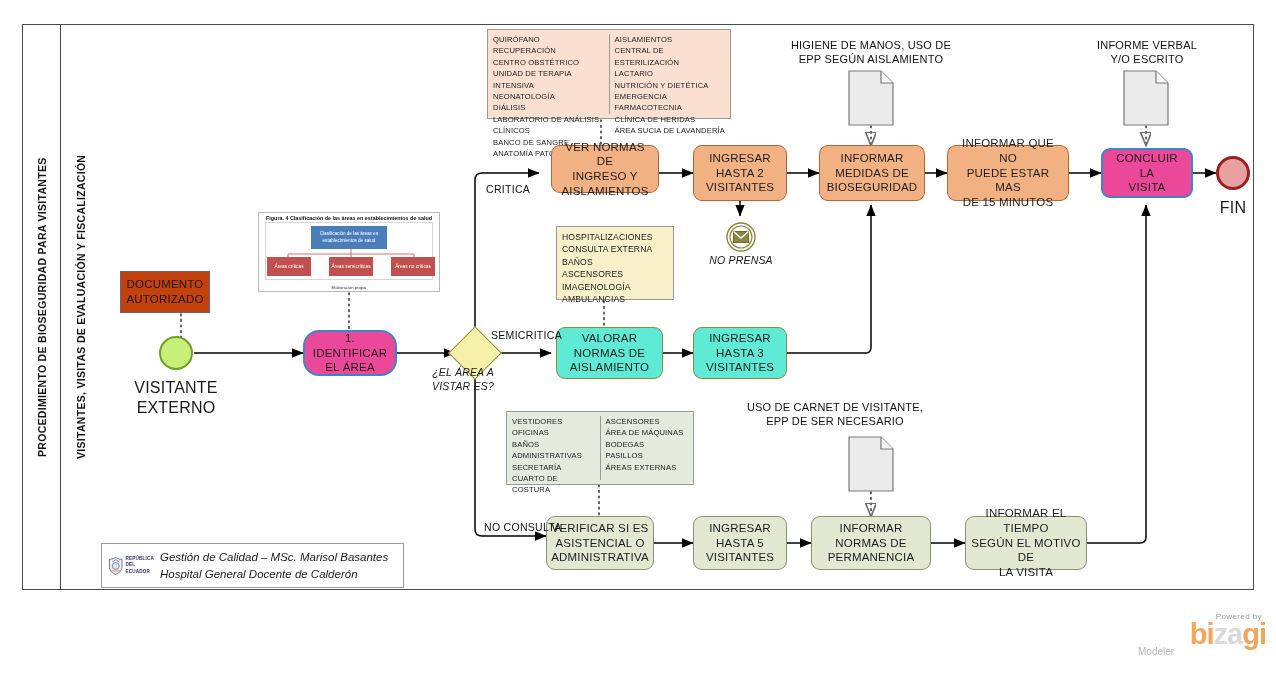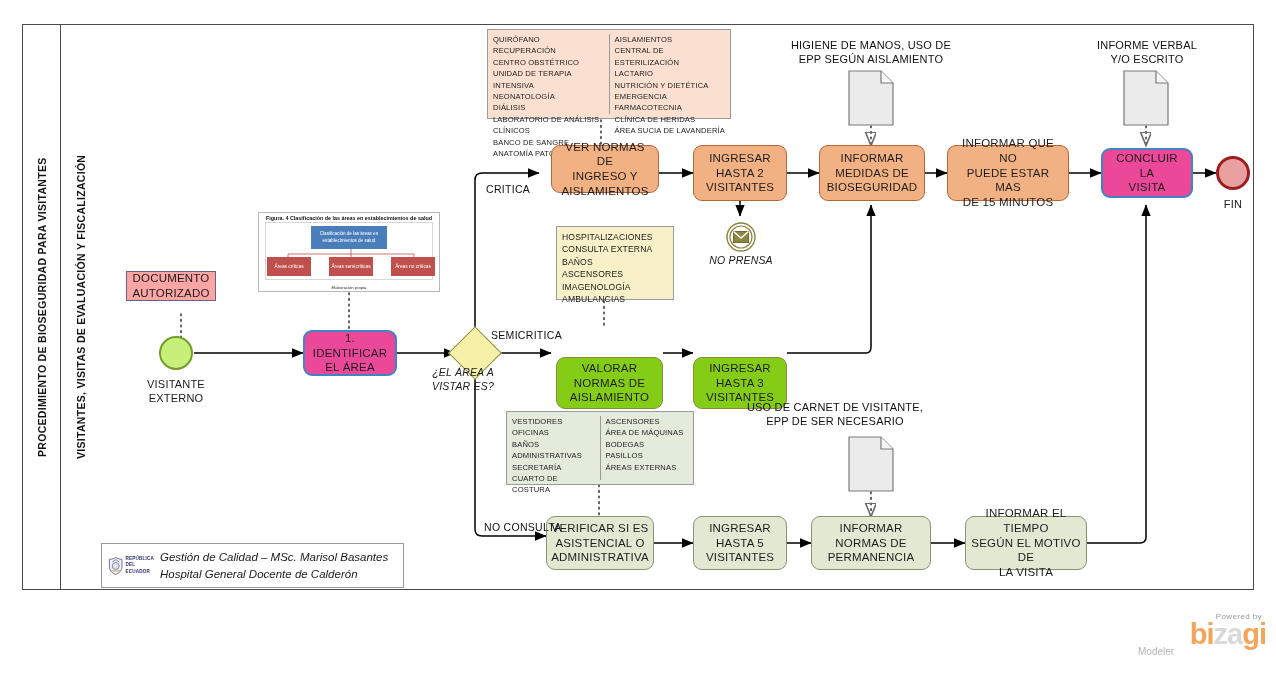--- a/index.html
+++ b/index.html
@@ -16,30 +16,30 @@
               font-size:10.5px;font-weight:bold;letter-spacing:.3px;text-align:center;
               color:#141414;box-sizing:border-box;}
   .pool-label{left:22px;top:24px;width:38px;height:566px;border-right:1.5px solid #4a4a4a;}
   .lane-label{left:60px;top:24px;width:40px;height:566px;border-right:1.5px solid #4a4a4a;}
 
   
   .task{position:absolute;box-sizing:border-box;border-radius:9px;
         display:flex;align-items:center;justify-content:center;text-align:center;
         font-size:11.5px;line-height:1.28;padding:3px 5px;letter-spacing:.2px;}
   .t-orange{background:#f2b183;border:1.4px solid #b4663a;color:#1d1d1d;}
-  .t-cream {background:#84cc16;border:1.4px solid #8c8a3c;color:#1d1d1d;margin-top:30px;}
+  .t-cream {background:#5eead4;border:1.4px solid #8c8a3c;color:#1d1d1d;}
   .t-green {background:#e2e8d2;border:1.4px solid #8a9470;color:#1d1d1d;}
   .t-blue  {background:#ec4899;border:2px solid #3d85c6;color:#1d1d1d;}
 
   
   .ev-start{position:absolute;width:34px;height:34px;border-radius:50%;
             background:#c6f07a;border:2px solid #6f9e2a;box-sizing:border-box;}
   .ev-end{position:absolute;width:34px;height:34px;border-radius:50%;
           background:#e8a0a0;border:3.5px solid #9c1f1f;box-sizing:border-box;}
-  .ev-caption{position:absolute;text-align:center;font-size:11px;line-height:1.25;
+  .ev-caption{position:absolute;text-align:center;font-size:16px;line-height:1.25;
               letter-spacing:.2px;color:#1a1a1a;}
 
   
   .gateway{position:absolute;width:38px;height:38px;background:#f7f0a8;
            border:1.6px solid #8c8a3c;box-sizing:border-box;transform:rotate(45deg);}
   .gw-caption{position:absolute;font-style:italic;font-size:10.5px;line-height:1.3;
               text-align:center;letter-spacing:.2px;}
 
   
   .flow-label{position:absolute;font-size:10.5px;letter-spacing:.3px;color:#111;white-space:nowrap;}
@@ -204,26 +204,26 @@
         </g>
       </svg>
       <div class="fig-root">Clasificación de las áreas en establecimientos de salud</div>
       <div class="fig-leaf" style="left:1px;">Áreas críticas</div>
       <div class="fig-leaf" style="left:63px;">Áreas semicríticas</div>
       <div class="fig-leaf" style="left:125px;">Áreas no críticas</div>
     </div>
     <div class="fig-src">Elaboración propia</div>
   </div>
 
-  <div class="task" style="left:126px;top:271px;width:90px;height:30px;background:#fca5a5;border:1.2px solid #6b5f86;border-radius:0;font-size:11.5px;">DOCUMENTO<br>AUTORIZADO</div>
+  <div class="task" style="left:120px;top:271px;width:90px;height:42px;background:#c2410c;border:1.2px solid #6b5f86;border-radius:0;font-size:11.5px;">DOCUMENTO<br>AUTORIZADO</div>
 
   <div class="ev-start" style="left:159px;top:336px;"></div>
   <div class="ev-caption" style="left:129px;top:378px;width:94px;">VISITANTE<br>EXTERNO</div>
 
-  <div class="task t-blue" style="left:303px;top:330px;width:94px;height:46px;">1. IDENTIFICAR<br>EL ÁREA</div>
+  <div class="task t-blue" style="left:303px;top:330px;width:94px;height:46px;border-radius:16px;">1. IDENTIFICAR<br>EL ÁREA</div>
 
   <div class="task t-orange" style="left:551px;top:145px;width:108px;height:48px;">VER NORMAS DE<br>INGRESO Y<br>AISLAMIENTOS</div>
   <div class="task t-orange" style="left:693px;top:145px;width:94px;height:56px;">INGRESAR<br>HASTA 2<br>VISITANTES</div>
   <div class="task t-orange" style="left:819px;top:145px;width:106px;height:56px;">INFORMAR<br>MEDIDAS DE<br>BIOSEGURIDAD</div>
   <div class="task t-orange" style="left:947px;top:145px;width:122px;height:56px;">INFORMAR QUE NO<br>PUEDE ESTAR MAS<br>DE 15 MINUTOS</div>
   <div class="task t-blue" style="left:1101px;top:148px;width:92px;height:50px;">CONCLUIR LA<br>VISITA</div>
 
   <div class="task t-cream" style="left:556px;top:327px;width:107px;height:52px;">VALORAR<br>NORMAS DE<br>AISLAMIENTO</div>
   <div class="task t-cream" style="left:693px;top:327px;width:94px;height:52px;">INGRESAR<br>HASTA 3<br>VISITANTES</div>
 

